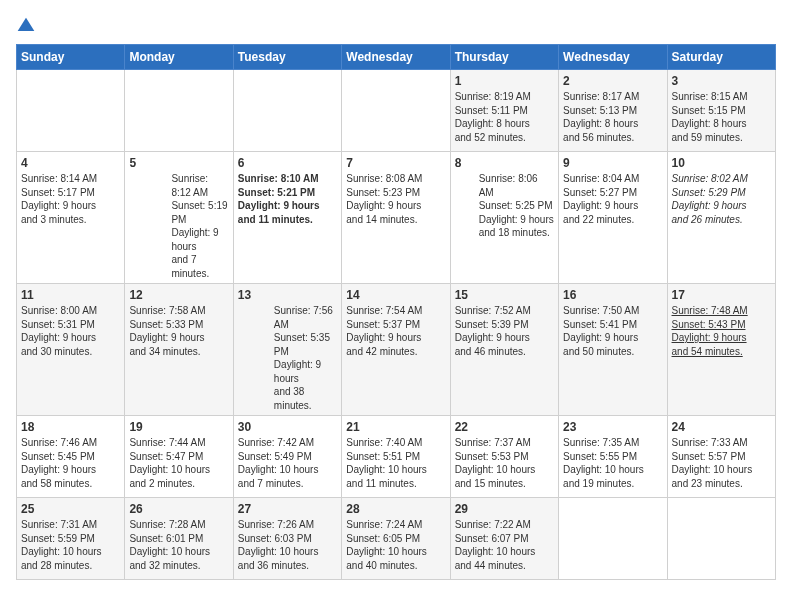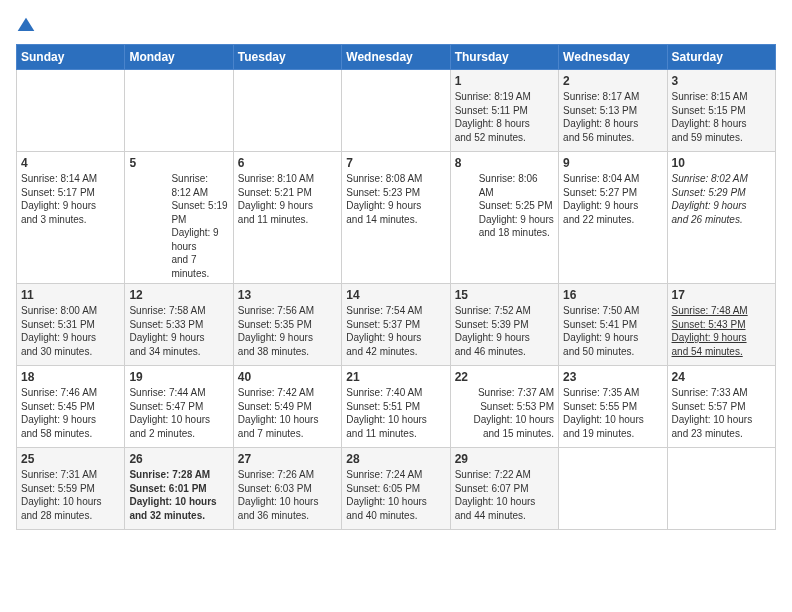--- a/index.html
+++ b/index.html
@@ -162,21 +162,21 @@
           </td>
           <td>
             <span class="day-num">5</span>
             <div class="day-info" style="white-space: pre-line; margin-left: 42px;">Sunrise: 8:12 AM
 Sunset: 5:19 PM
 Daylight: 9 hours
 and 7 minutes.</div>
           </td>
           <td>
             <span class="day-num">6</span>
-            <div class="day-info" style="white-space: pre-line;">Sunrise: 8:10 AM
+            <div class="day-info" style="white-space: pre-line; font-weight: bold;">Sunrise: 8:10 AM
 Sunset: 5:21 PM
 Daylight: 9 hours
 and 11 minutes.</div>
           </td>
           <td>
             <span class="day-num">7</span>
             <div class="day-info" style="white-space: pre-line;">Sunrise: 8:08 AM
 Sunset: 5:23 PM
 Daylight: 9 hours
 and 14 minutes.</div>
@@ -213,21 +213,21 @@
           </td>
           <td>
             <span class="day-num">12</span>
             <div class="day-info" style="white-space: pre-line;">Sunrise: 7:58 AM
 Sunset: 5:33 PM
 Daylight: 9 hours
 and 34 minutes.</div>
           </td>
           <td>
             <span class="day-num">13</span>
-            <div class="day-info" style="white-space: pre-line;">Sunrise: 7:56 AM
+            <div class="day-info" style="white-space: pre-line; margin-left: 36px;">Sunrise: 7:56 AM
 Sunset: 5:35 PM
 Daylight: 9 hours
 and 38 minutes.</div>
           </td>
           <td>
             <span class="day-num">14</span>
             <div class="day-info" style="white-space: pre-line;">Sunrise: 7:54 AM
 Sunset: 5:37 PM
 Daylight: 9 hours
 and 42 minutes.</div>
@@ -263,36 +263,36 @@
 and 58 minutes.</div>
           </td>
           <td>
             <span class="day-num">19</span>
             <div class="day-info" style="white-space: pre-line;">Sunrise: 7:44 AM
 Sunset: 5:47 PM
 Daylight: 10 hours
 and 2 minutes.</div>
           </td>
           <td>
-            <span class="day-num">40</span>
+            <span class="day-num">30</span>
             <div class="day-info" style="white-space: pre-line;">Sunrise: 7:42 AM
 Sunset: 5:49 PM
 Daylight: 10 hours
 and 7 minutes.</div>
           </td>
           <td>
             <span class="day-num">21</span>
             <div class="day-info" style="white-space: pre-line;">Sunrise: 7:40 AM
 Sunset: 5:51 PM
 Daylight: 10 hours
 and 11 minutes.</div>
           </td>
           <td>
             <span class="day-num">22</span>
-            <div class="day-info" style="white-space: pre-line; text-align: right;">Sunrise: 7:37 AM
+            <div class="day-info" style="white-space: pre-line;">Sunrise: 7:37 AM
 Sunset: 5:53 PM
 Daylight: 10 hours
 and 15 minutes.</div>
           </td>
           <td>
             <span class="day-num">23</span>
             <div class="day-info" style="white-space: pre-line;">Sunrise: 7:35 AM
 Sunset: 5:55 PM
 Daylight: 10 hours
 and 19 minutes.</div>
@@ -308,21 +308,21 @@
         <tr>
           <td>
             <span class="day-num">25</span>
             <div class="day-info" style="white-space: pre-line;">Sunrise: 7:31 AM
 Sunset: 5:59 PM
 Daylight: 10 hours
 and 28 minutes.</div>
           </td>
           <td>
             <span class="day-num">26</span>
-            <div class="day-info" style="white-space: pre-line; font-weight: bold;">Sunrise: 7:28 AM
+            <div class="day-info" style="white-space: pre-line;">Sunrise: 7:28 AM
 Sunset: 6:01 PM
 Daylight: 10 hours
 and 32 minutes.</div>
           </td>
           <td>
             <span class="day-num">27</span>
             <div class="day-info" style="white-space: pre-line;">Sunrise: 7:26 AM
 Sunset: 6:03 PM
 Daylight: 10 hours
 and 36 minutes.</div>

